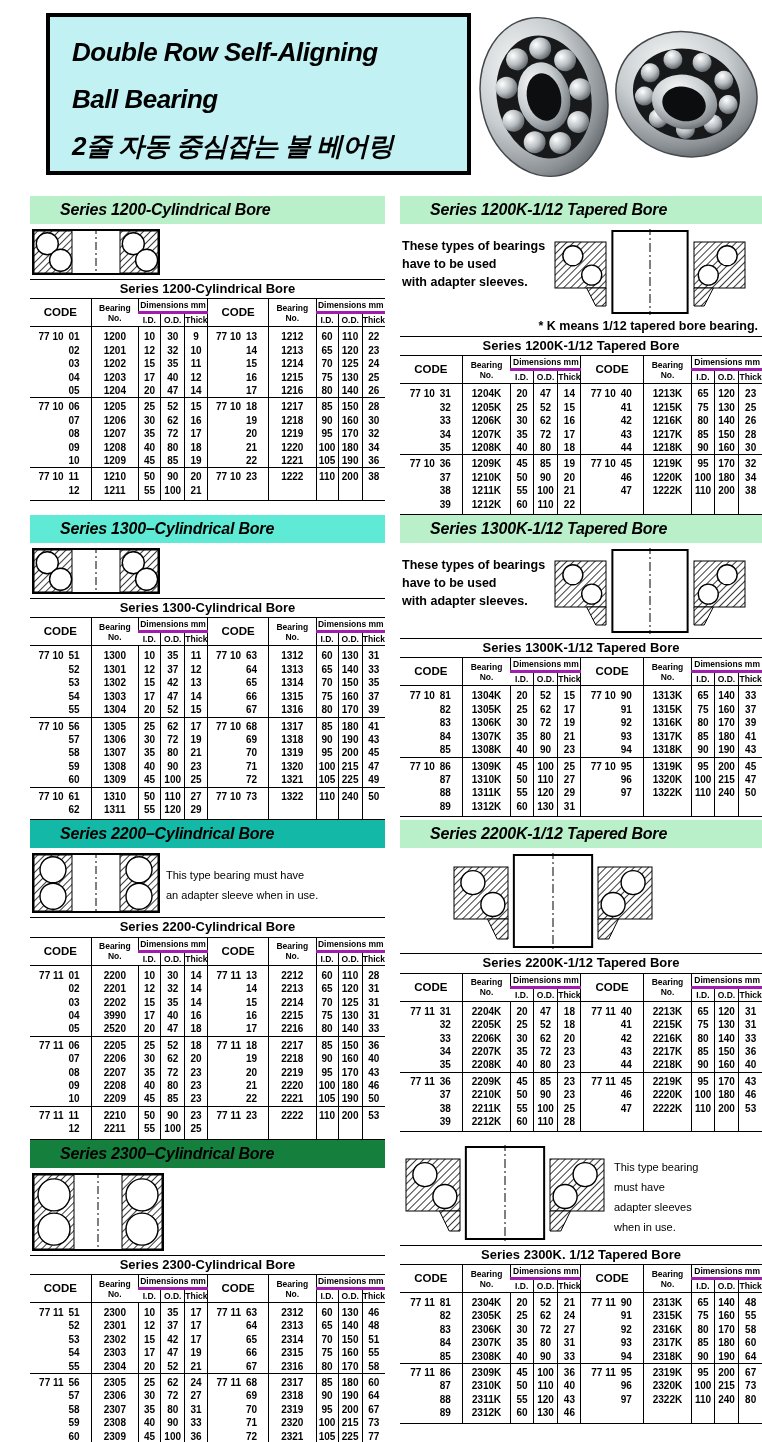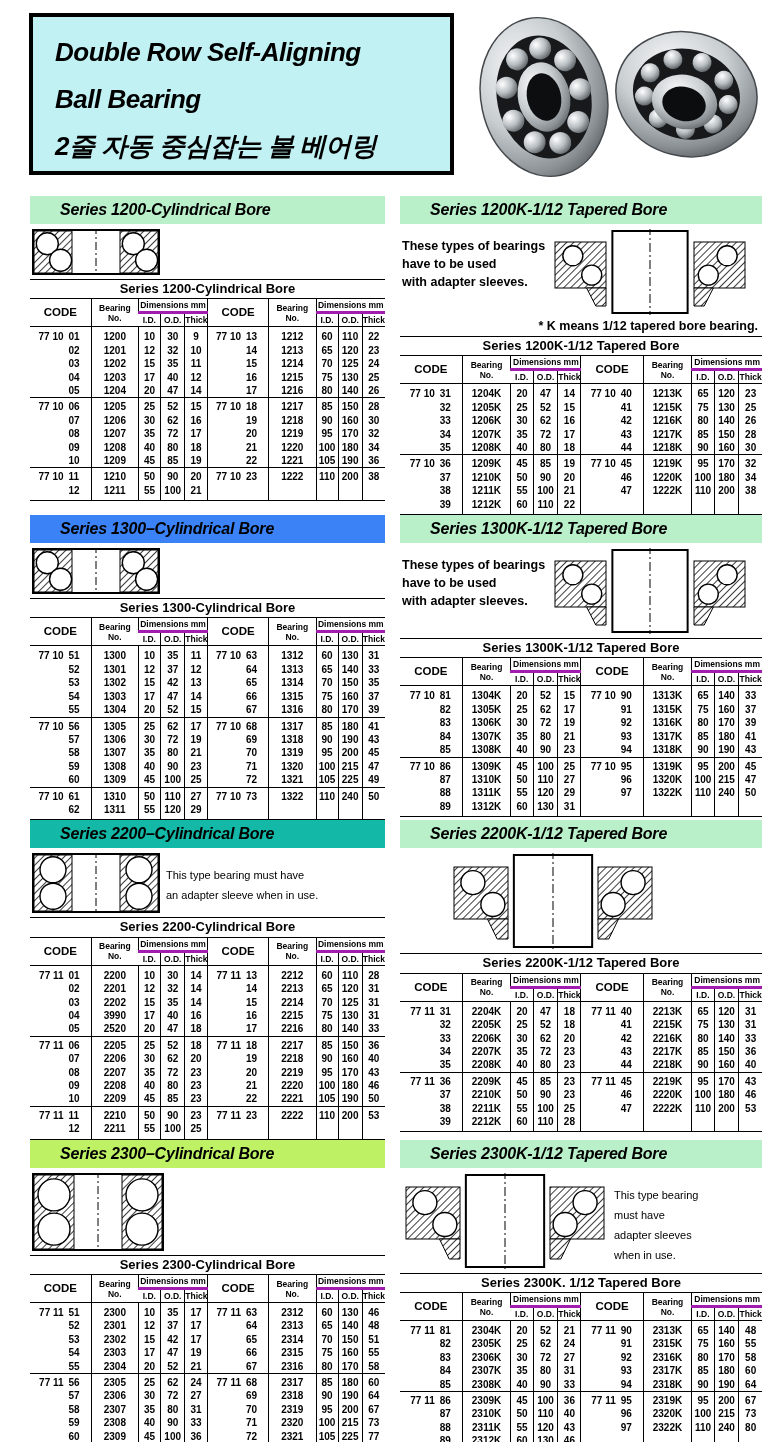--- a/index.html
+++ b/index.html
@@ -1,19 +1,19 @@
 <!DOCTYPE html>
 <html><head>
 <meta charset="utf-8">
 <style>
   html,body{margin:0;padding:0;}
   body{width:762px;height:1442px;background:#fff;font-family:"Liberation Sans",sans-serif;position:relative;overflow:hidden;color:#000;}
   
   .header{position:relative;height:196px;}
-  .title-box{position:absolute;left:29px;top:13px;width:425px;height:162px;background:#c2f1f4;border:4px solid #000;box-sizing:border-box;padding:12px 15px 0 22px;}
+  .title-box{position:absolute;left:46px;top:13px;width:425px;height:162px;background:#c2f1f4;border:4px solid #000;box-sizing:border-box;padding:12px 15px 0 22px;}
   .title-line{font-style:italic;font-weight:bold;font-size:26px;line-height:47px;letter-spacing:-0.5px;white-space:nowrap;}
   .title-line.kr{font-style:italic;font-size:26px;}
   .photos{position:absolute;left:470px;top:8px;width:292px;height:180px;}
   .photo{position:absolute;}
   
   .grid{display:grid;grid-template-columns:355px 362px;column-gap:15px;margin-left:30px;align-items:stretch;}
   .sec{position:relative;}
   .sec:nth-of-type(1),.sec:nth-of-type(2){min-height:299px;}
   .sec:nth-of-type(3),.sec:nth-of-type(4){min-height:297px;}
   .sec:nth-of-type(5),.sec:nth-of-type(6){min-height:313px;}
@@ -469,21 +469,21 @@
             <td class="c-code"></td>
             <td></td>
             <td></td>
             <td></td>
             <td></td>
           </tr>
         </tbody>
       </table>
     </section>
     <section class="sec">
-      <div class="banner" style="background:#3b82f6">Series 1300–Cylindrical Bore</div>
+      <div class="banner" style="background:#5eead4">Series 1300–Cylindrical Bore</div>
       <div class="diag-row">
         <svg class="diag" width="128" height="46" viewBox="0 0 128 46">
     <rect x="1" y="1" width="126" height="44" fill="#fff" stroke="#000" stroke-width="2"></rect>
     <rect x="2" y="2" width="38" height="42" fill="url(#hatch)" stroke="#000"></rect>
     <rect x="88" y="2" width="38" height="42" fill="url(#hatch)" stroke="#000"></rect>
     <g fill="#fff" stroke="#000" stroke-width="1.4">
             <circle cx="15.299999999999999" cy="14.72" r="11"></circle>
             <circle cx="28.599999999999998" cy="31.28" r="11"></circle>
             <circle cx="101.3" cy="14.72" r="11"></circle>
             <circle cx="114.6" cy="31.28" r="11"></circle>
@@ -1195,21 +1195,21 @@
             <td class="c-code"></td>
             <td></td>
             <td></td>
             <td></td>
             <td></td>
           </tr>
         </tbody>
       </table>
     </section>
     <section class="sec">
-      <div class="banner" style="background:#bef264">Series  2300–Cylindrical Bore</div>
+      <div class="banner" style="background:#15803d">Series  2300–Cylindrical Bore</div>
       <div class="diag-row">
         <svg class="diag" width="132" height="78" viewBox="0 0 132 78">
     <rect x="1" y="1" width="130" height="76" fill="#fff" stroke="#000" stroke-width="2"></rect>
     <rect x="2" y="2" width="40" height="74" fill="url(#hatch)" stroke="#000"></rect>
     <rect x="90" y="2" width="40" height="74" fill="url(#hatch)" stroke="#000"></rect>
     <g fill="#fff" stroke="#000" stroke-width="1.4">
             <circle cx="22" cy="21.840000000000003" r="16"></circle>
             <circle cx="22" cy="56.16" r="16"></circle>
             <circle cx="110" cy="21.840000000000003" r="16"></circle>
             <circle cx="110" cy="56.16" r="16"></circle>
@@ -1381,21 +1381,20 @@
             <td class="c-code gt"><span class="pre">77 11</span><span class="suf">73</span></td>
             <td class="gt">2322</td>
             <td class="gt">110</td>
             <td class="gt">240</td>
             <td class="gt">80</td>
           </tr>
         </tbody>
       </table>
     </section>
     <section class="sec">
-      <div class="banner" style="background:#b9efc9">Series 2300K-1/12 Tapered Bore</div>
       <div class="diag-row">
         <svg class="diag" width="206" height="96" viewBox="0 0 206 96">
     <rect x="63.86" y="2" width="78.28" height="92" fill="#fff" stroke="#000" stroke-width="2"></rect>
     <rect x="4" y="14" width="54" height="52" fill="url(#hatch)" stroke="#000"></rect>
     <rect x="148" y="14" width="54" height="52" fill="url(#hatch)" stroke="#000"></rect>
     <g fill="#fff" stroke="#000" stroke-width="1.4">
       <circle cx="22.9" cy="29.6" r="12"></circle>
             <circle cx="42.879999999999995" cy="51.44" r="12"></circle>
       <circle cx="183.1" cy="29.6" r="12"></circle>
             <circle cx="163.12" cy="51.44" r="12"></circle>

